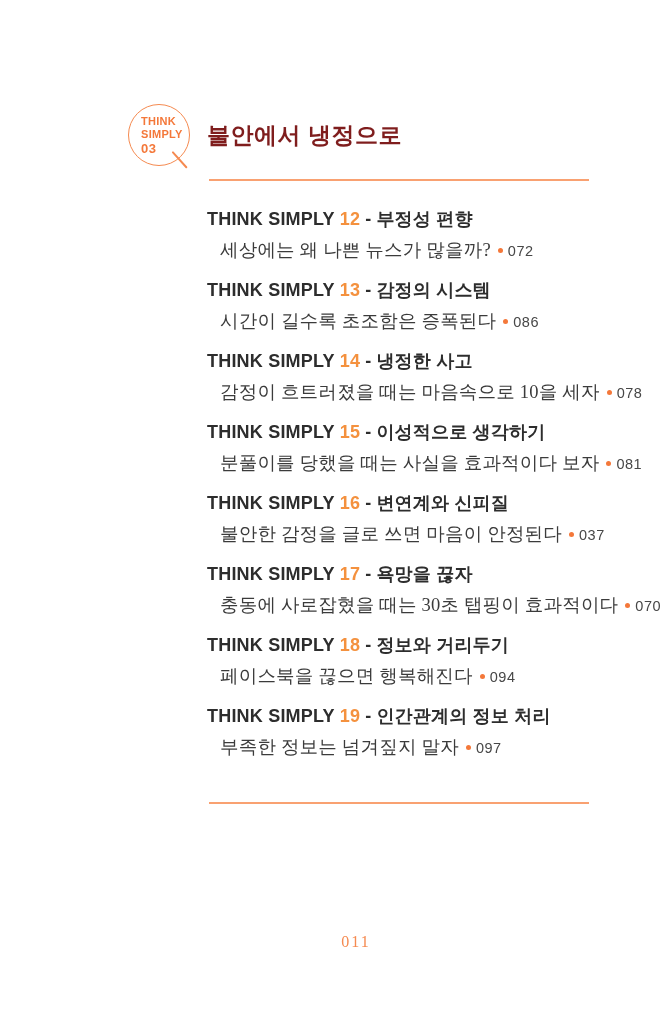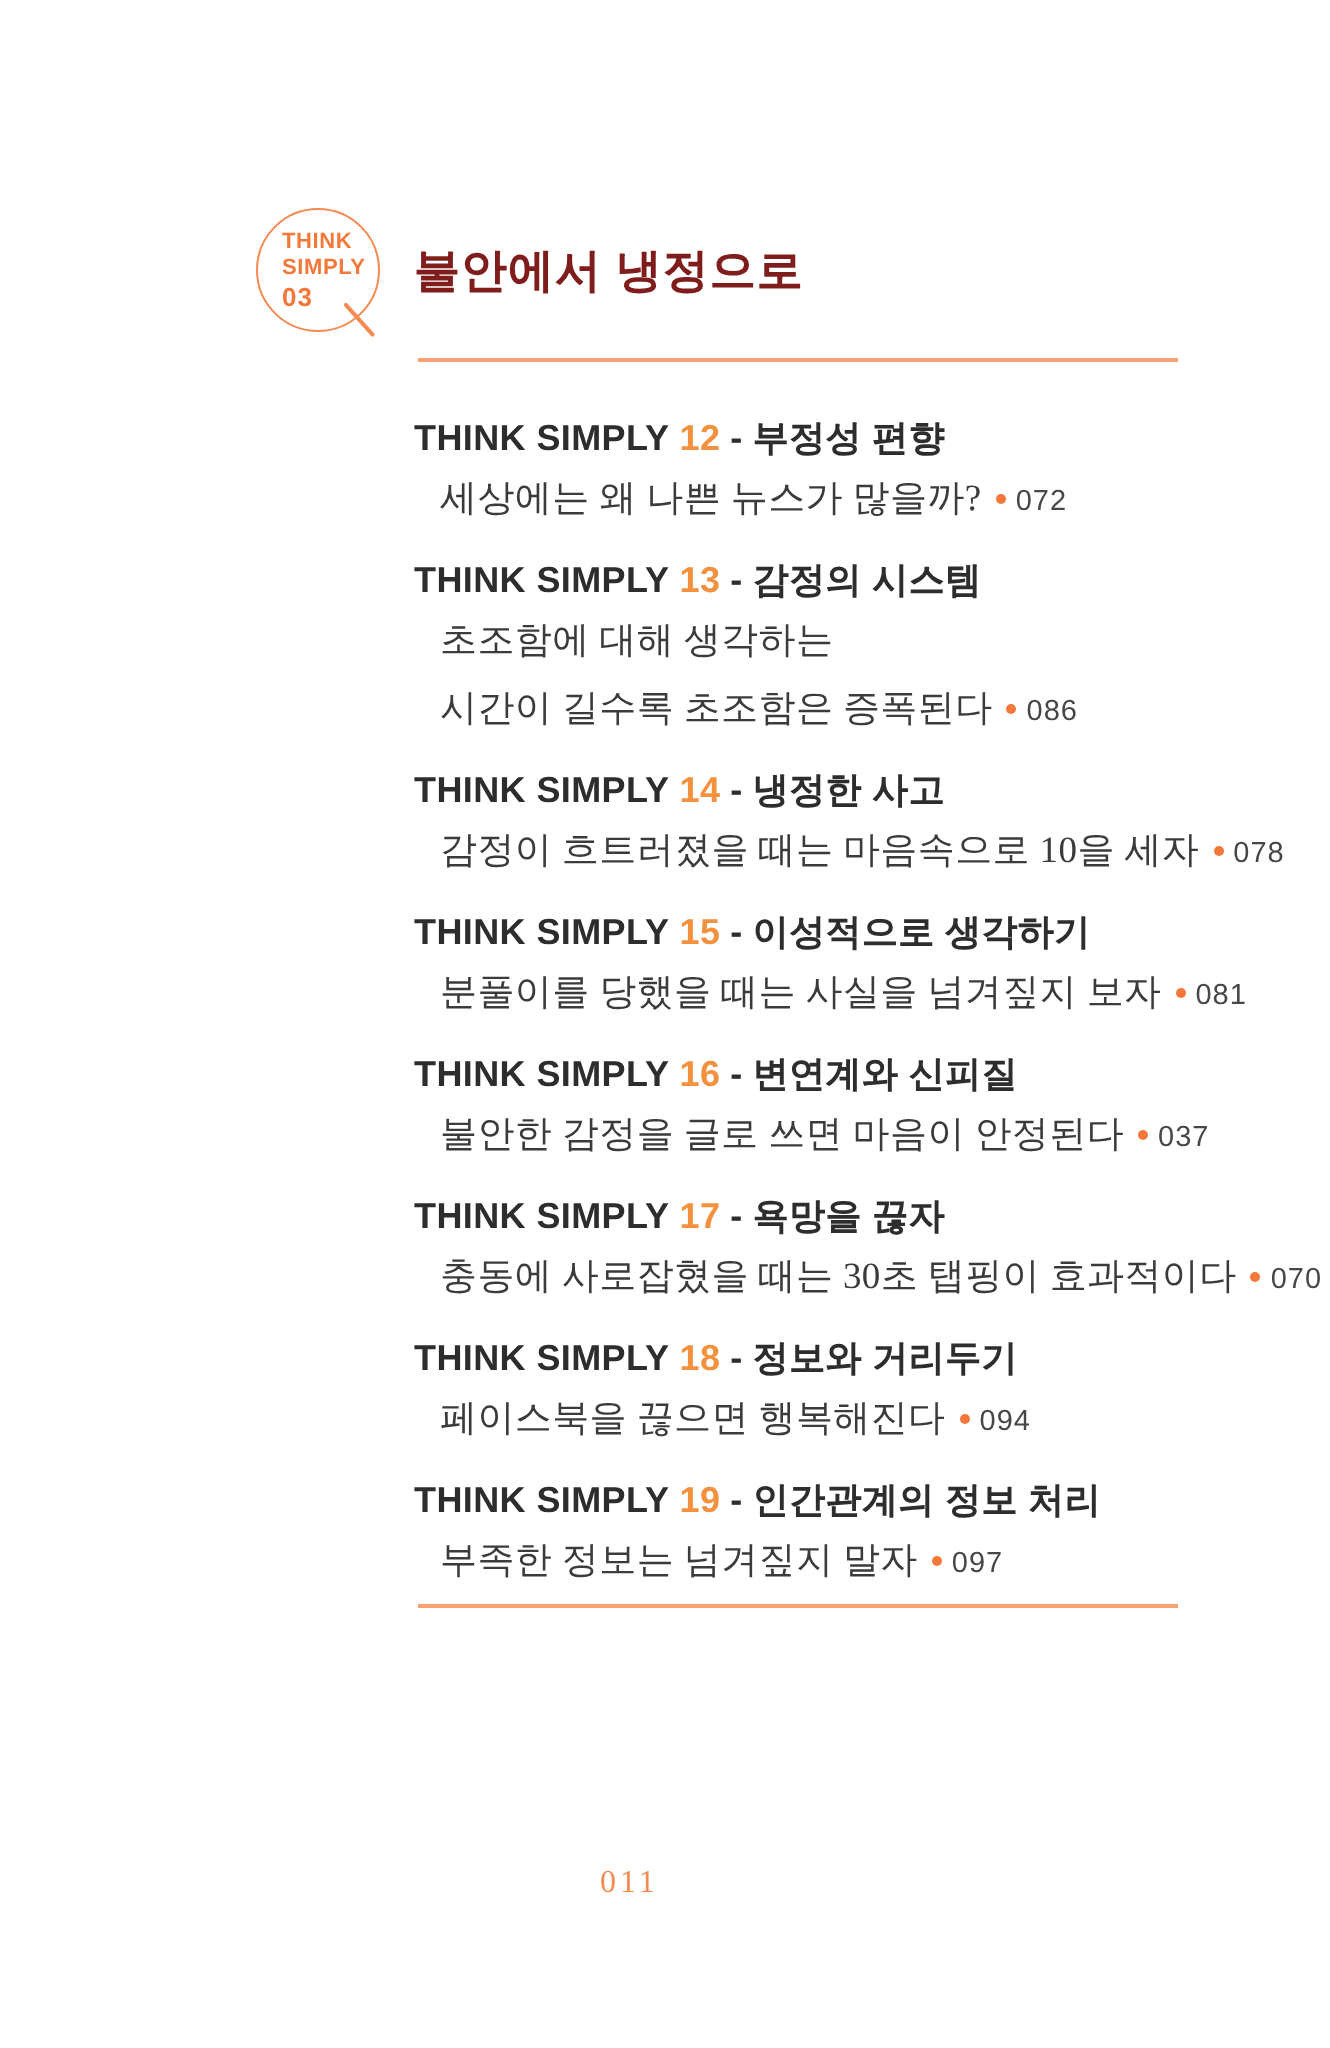--- a/index.html
+++ b/index.html
@@ -116,21 +116,21 @@
     color: #474747;
     letter-spacing: 0.5px;
   }
 
   
   .footer-page-number {
     position: absolute;
     left: 300px;
     top: 933px;
     width: 112px;
-    text-align: left;
+    text-align: center;
     font-family: "Liberation Serif", serif;
     font-size: 16px;
     letter-spacing: 2px;
     color: #f58a50;
   }
 </style>
 </head>
 <body>
 
 <div class="page">
@@ -154,40 +154,39 @@
     <div class="toc-lines">
           <div class="sub-line"><span>세상에는 왜 나쁜 뉴스가 많을까?</span><span class="bullet"></span><span class="pagenum">072</span></div>
         </div>
   </div>
 
   <div class="toc-item">
     <div class="toc-heading">
       <span class="series">THINK SIMPLY</span><span class="num">13</span><span class="sep">-</span><span class="chapter">감정의 시스템</span>
     </div>
     <div class="toc-lines">
-          <div class="sub-line"><span>초조함에 대해 생각하는</span></div>
           <div class="sub-line"><span>시간이 길수록 초조함은 증폭된다</span><span class="bullet"></span><span class="pagenum">086</span></div>
         </div>
   </div>
 
   <div class="toc-item">
     <div class="toc-heading">
       <span class="series">THINK SIMPLY</span><span class="num">14</span><span class="sep">-</span><span class="chapter">냉정한 사고</span>
     </div>
     <div class="toc-lines">
           <div class="sub-line"><span>감정이 흐트러졌을 때는 마음속으로 10을 세자</span><span class="bullet"></span><span class="pagenum">078</span></div>
         </div>
   </div>
 
   <div class="toc-item">
     <div class="toc-heading">
       <span class="series">THINK SIMPLY</span><span class="num">15</span><span class="sep">-</span><span class="chapter">이성적으로 생각하기</span>
     </div>
     <div class="toc-lines">
-          <div class="sub-line"><span>분풀이를 당했을 때는 사실을 넘겨짚지 보자</span><span class="bullet"></span><span class="pagenum">081</span></div>
+          <div class="sub-line"><span>분풀이를 당했을 때는 사실을 효과적이다 보자</span><span class="bullet"></span><span class="pagenum">081</span></div>
         </div>
   </div>
 
   <div class="toc-item">
     <div class="toc-heading">
       <span class="series">THINK SIMPLY</span><span class="num">16</span><span class="sep">-</span><span class="chapter">변연계와 신피질</span>
     </div>
     <div class="toc-lines">
           <div class="sub-line"><span>불안한 감정을 글로 쓰면 마음이 안정된다</span><span class="bullet"></span><span class="pagenum">037</span></div>
         </div>

